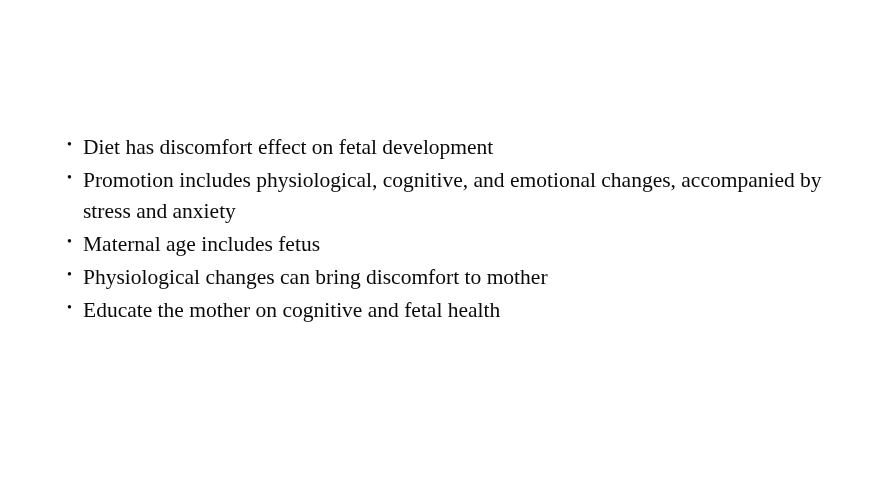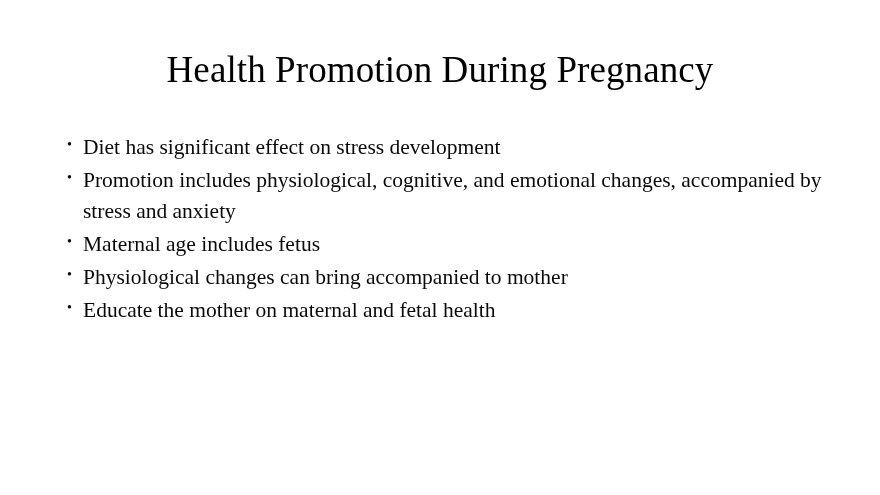--- a/index.html
+++ b/index.html
@@ -62,44 +62,43 @@
   }
   .bullet-text {
     display: block;
   }
 </style>
 </head>
 <body>
 
 <div class="slide">
 
-  <div class="slide-title">Health Promotion During Pregnancy</div>
 
   <ul class="bullet-list">
 
     <li class="bullet-item">
       <span class="bullet-marker">•</span>
-      <span class="bullet-text">Diet has significant effect on stress development</span>
+      <span class="bullet-text">Diet has discomfort effect on fetal development</span>
     </li>
 
     <li class="bullet-item">
       <span class="bullet-marker">•</span>
       <span class="bullet-text">Promotion includes physiological, cognitive, and emotional changes, accompanied by stress and anxiety</span>
     </li>
 
     <li class="bullet-item">
       <span class="bullet-marker">•</span>
       <span class="bullet-text">Maternal age includes fetus</span>
     </li>
 
     <li class="bullet-item">
       <span class="bullet-marker">•</span>
-      <span class="bullet-text">Physiological changes can bring accompanied to mother</span>
+      <span class="bullet-text">Physiological changes can bring discomfort to mother</span>
     </li>
 
     <li class="bullet-item">
       <span class="bullet-marker">•</span>
-      <span class="bullet-text">Educate the mother on maternal and fetal health</span>
+      <span class="bullet-text">Educate the mother on cognitive and fetal health</span>
     </li>
 
   </ul>
 
 </div>
 
 </body></html>

